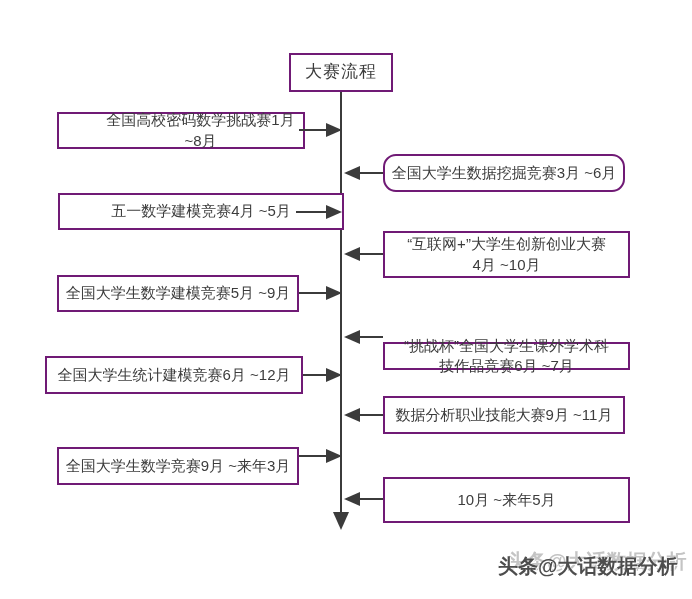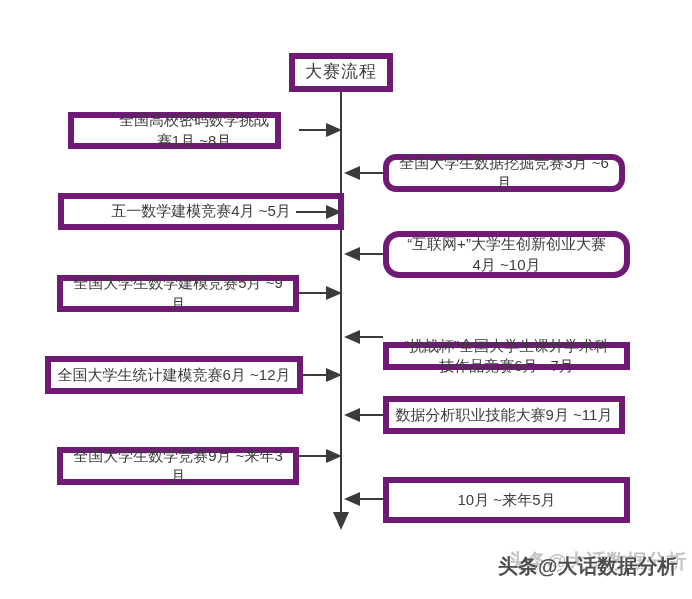--- a/index.html
+++ b/index.html
@@ -12,21 +12,21 @@
     position: relative;
     width: 692px;
     height: 599px;
     background: #ffffff;
     font-family: "Liberation Sans", "DejaVu Sans", sans-serif;
     color: #3c3c3c;
     overflow: hidden;
   }
   .node {
     position: absolute;
-    border: 6px solid #701a75;
+    border: 2px solid #701a75;
     background: #ffffff;
     display: flex;
     flex-direction: column;
     align-items: center;
     justify-content: center;
     text-align: center;
     font-size: 15px;
     line-height: 1.35;
     color: #3c3c3c;
     padding: 2px 4px;
@@ -94,39 +94,39 @@
 
 <div id="canvas">
 
   <div class="vline" style="left:340px; top:92px; height:421px;"></div>
   <div class="tri tri-down" style="left:333px; top:512px;"></div>
 
   <div class="node title" style="left:289px; top:53px; width:104px; height:39px;">
     <span>大赛流程</span>
   </div>
 
-  <div class="node" style="left:68px; top:112px; width:213px; height:37px;padding-left:43px;">
+  <div class="node" style="left:57px; top:112px; width:248px; height:37px;padding-left:43px;">
     <span>全国高校密码数学挑战赛1月 ~8月</span>
   </div>
   <div class="hline" style="left:299px; top:129px; width:27px;"></div>
   <div class="tri tri-right" style="left:326px; top:123px;"></div>
 
   <div class="node" style="left:383px; top:154px; width:242px; height:38px;border-radius:13px;">
     <span>全国大学生数据挖掘竞赛3月 ~6月</span>
   </div>
   <div class="hline" style="left:360px; top:172px; width:23px;"></div>
   <div class="tri tri-left" style="left:344px; top:166px;"></div>
 
   <div class="node" style="left:58px; top:193px; width:286px; height:37px;">
     <span>五一数学建模竞赛4月 ~5月</span>
   </div>
   <div class="hline" style="left:296px; top:211px; width:30px;"></div>
   <div class="tri tri-right" style="left:326px; top:205px;"></div>
 
-  <div class="node" style="left:383px; top:231px; width:247px; height:47px;border-radius:16px;">
+  <div class="node" style="left:383px; top:231px; width:247px; height:47px;">
     <span>“互联网+”大学生创新创业大赛</span>
     <span>4月 ~10月</span>
   </div>
   <div class="hline" style="left:360px; top:253px; width:23px;"></div>
   <div class="tri tri-left" style="left:344px; top:247px;"></div>
 
   <div class="node" style="left:57px; top:275px; width:242px; height:37px;">
     <span>全国大学生数学建模竞赛5月 ~9月</span>
   </div>
   <div class="hline" style="left:299px; top:292px; width:27px;"></div>

